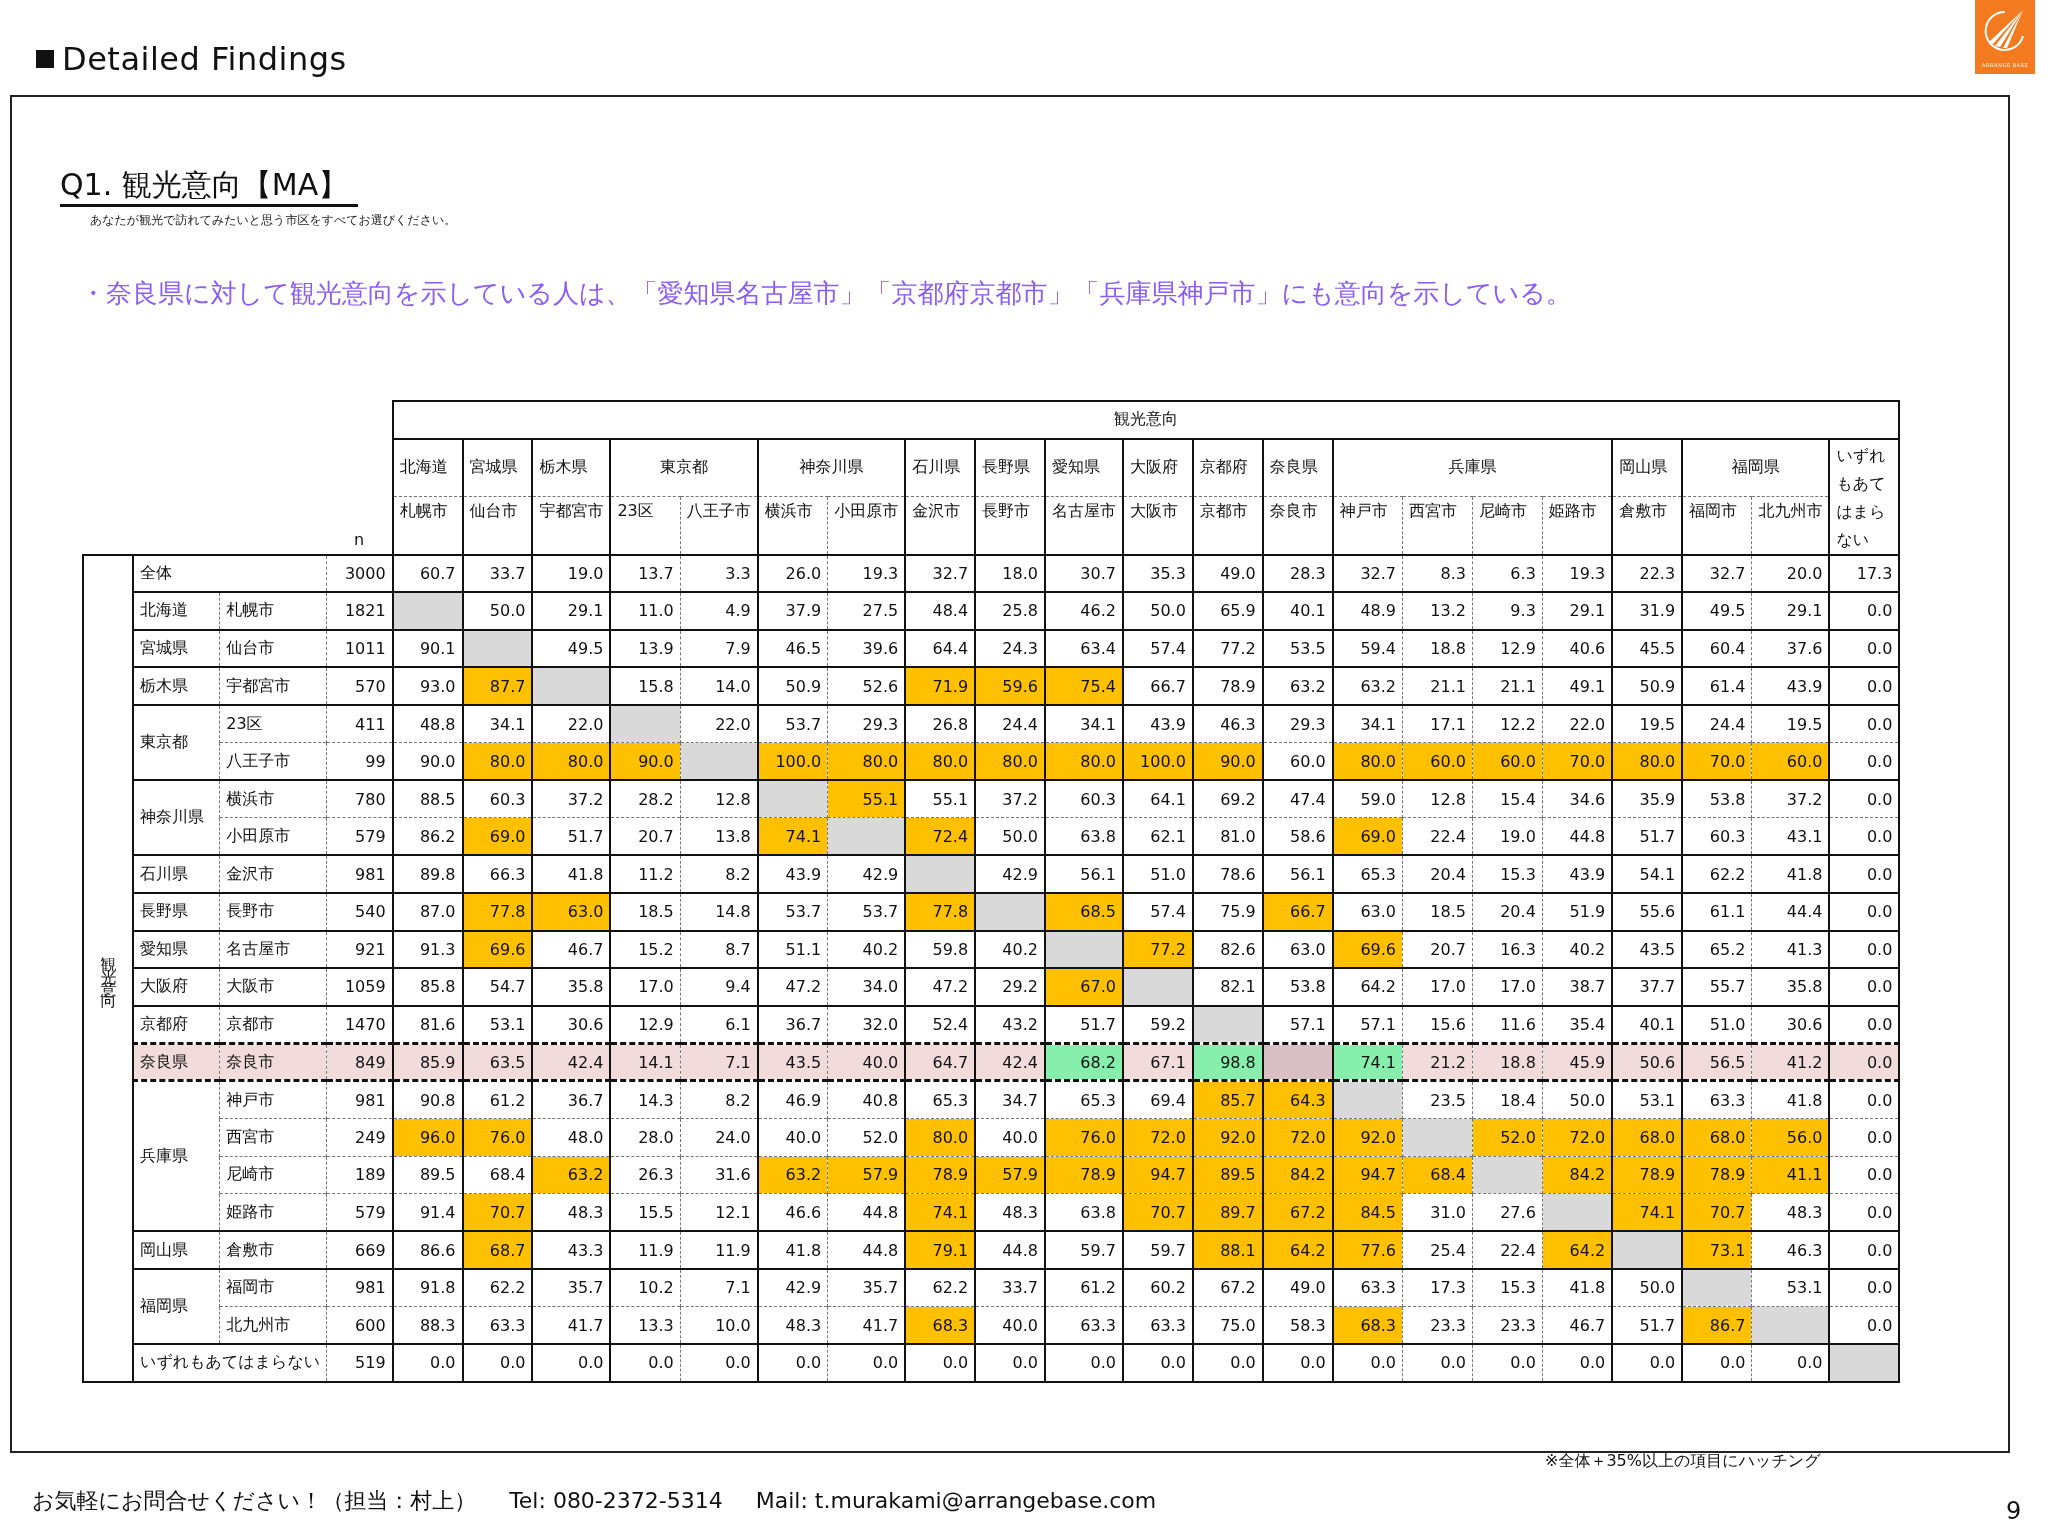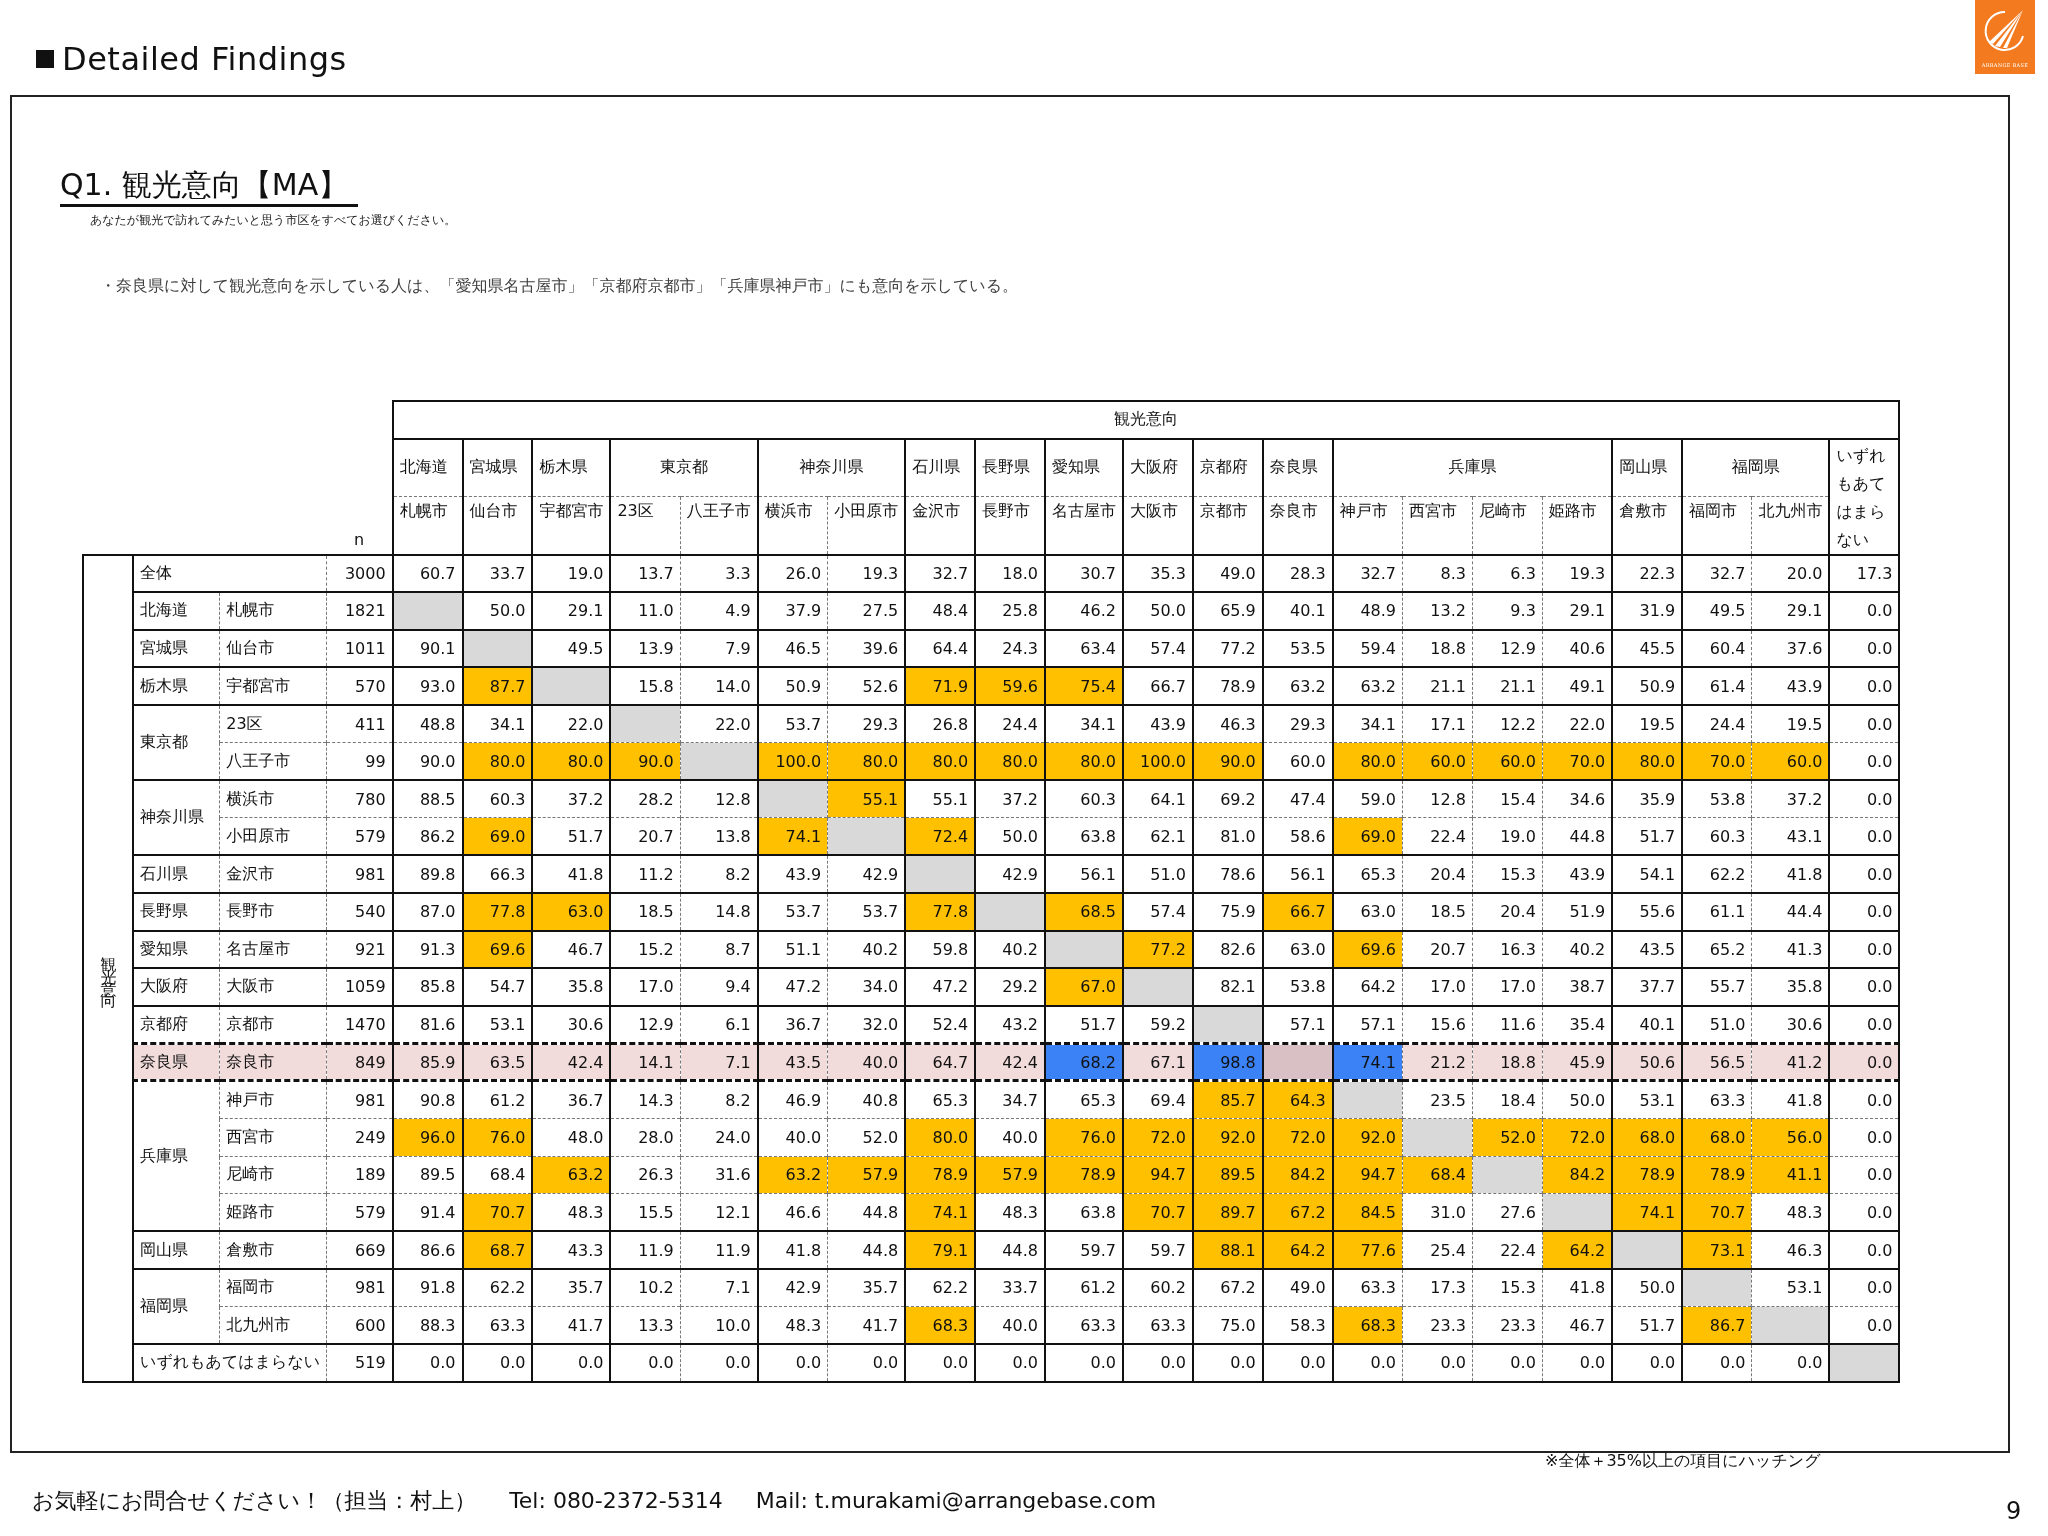--- a/index.html
+++ b/index.html
@@ -6,39 +6,39 @@
   body { width:2048px; height:1536px; position:relative; overflow:hidden;
          font-family: "DejaVu Sans", "Liberation Sans", sans-serif; color:#111; }
   .section-title { position:absolute; left:36px; top:40px; font-size:32px; font-weight:normal; letter-spacing:0.5px; }
   .section-title .sq { display:inline-block; width:18px; height:18px; background:#111; margin-right:8px; vertical-align:2px; }
   .logo { position:absolute; left:1975px; top:0; width:60px; height:74px; background:#f47a1f; }
   .logo svg { position:absolute; left:8px; top:8px; }
   .logo .logo-text { position:absolute; left:0; right:0; bottom:6px; text-align:center; font-size:5px; color:#fff; font-family:"DejaVu Serif", serif; letter-spacing:0.3px; }
   .frame { position:absolute; left:10px; top:95px; width:2000px; height:1358px; border:2px solid #222; box-sizing:border-box; }
   .q-title { position:absolute; left:60px; top:166px; font-size:30px; font-weight:normal; border-bottom:3px solid #111; padding-right:10px; line-height:38px; }
   .q-sub { position:absolute; left:90px; top:212px; font-size:12px; color:#222; }
-  .finding { position:absolute; left:100px; top:276px; font-size:16px; color:#404040; }
+  .finding { position:absolute; left:80px; top:276px; font-size:26px; color:#8b5cf6; }
   .footnote { position:absolute; left:1545px; top:1451px; font-size:16px; }
   .contact { position:absolute; left:32px; top:1486px; font-size:22px; }
   .contact span { margin-right:26px; }
   .page-num { position:absolute; left:2006px; top:1497px; font-size:24px; }
 
   table.xt { position:absolute; left:82px; top:400px; border-collapse:collapse; table-layout:fixed; font-size:16px; }
   table.xt td, table.xt th { padding:0 6px; box-sizing:border-box; height:37.6px; font-weight:normal; white-space:nowrap; overflow:hidden; }
   .num { text-align:right; }
   .bl { border-left:2px solid #111; }
   .dl { border-left:1px dashed #777; }
   .bt { border-top:2px solid #111; }
   .dt { border-top:1px dashed #777; }
   .bb { border-bottom:2px solid #111; }
   .br { border-right:2px solid #111; }
   .hl { background:#ffc000; }
   .dg { background:#d9d9d9; }
   .nara td { background:#f2dcdb; border-top:3px dashed #111 !important; border-bottom:3px dashed #111 !important; }
-  .nara td.hl { background:#3b82f6; }
+  .nara td.hl { background:#86efac; }
   .nara td.dg { background:#d9c0c4; }
   .hdr-top td { height:38px; text-align:center; }
   .hdr-pref td { height:38px; vertical-align:middle; }
   .hdr-city td { height:140px; vertical-align:top; padding-top:4px; line-height:28px; }
   .center { text-align:center; }
   .vert { writing-mode:vertical-rl; text-orientation:upright; letter-spacing:12px; text-align:center; font-size:16px; }
 </style>
 </head>
 <body>
 

